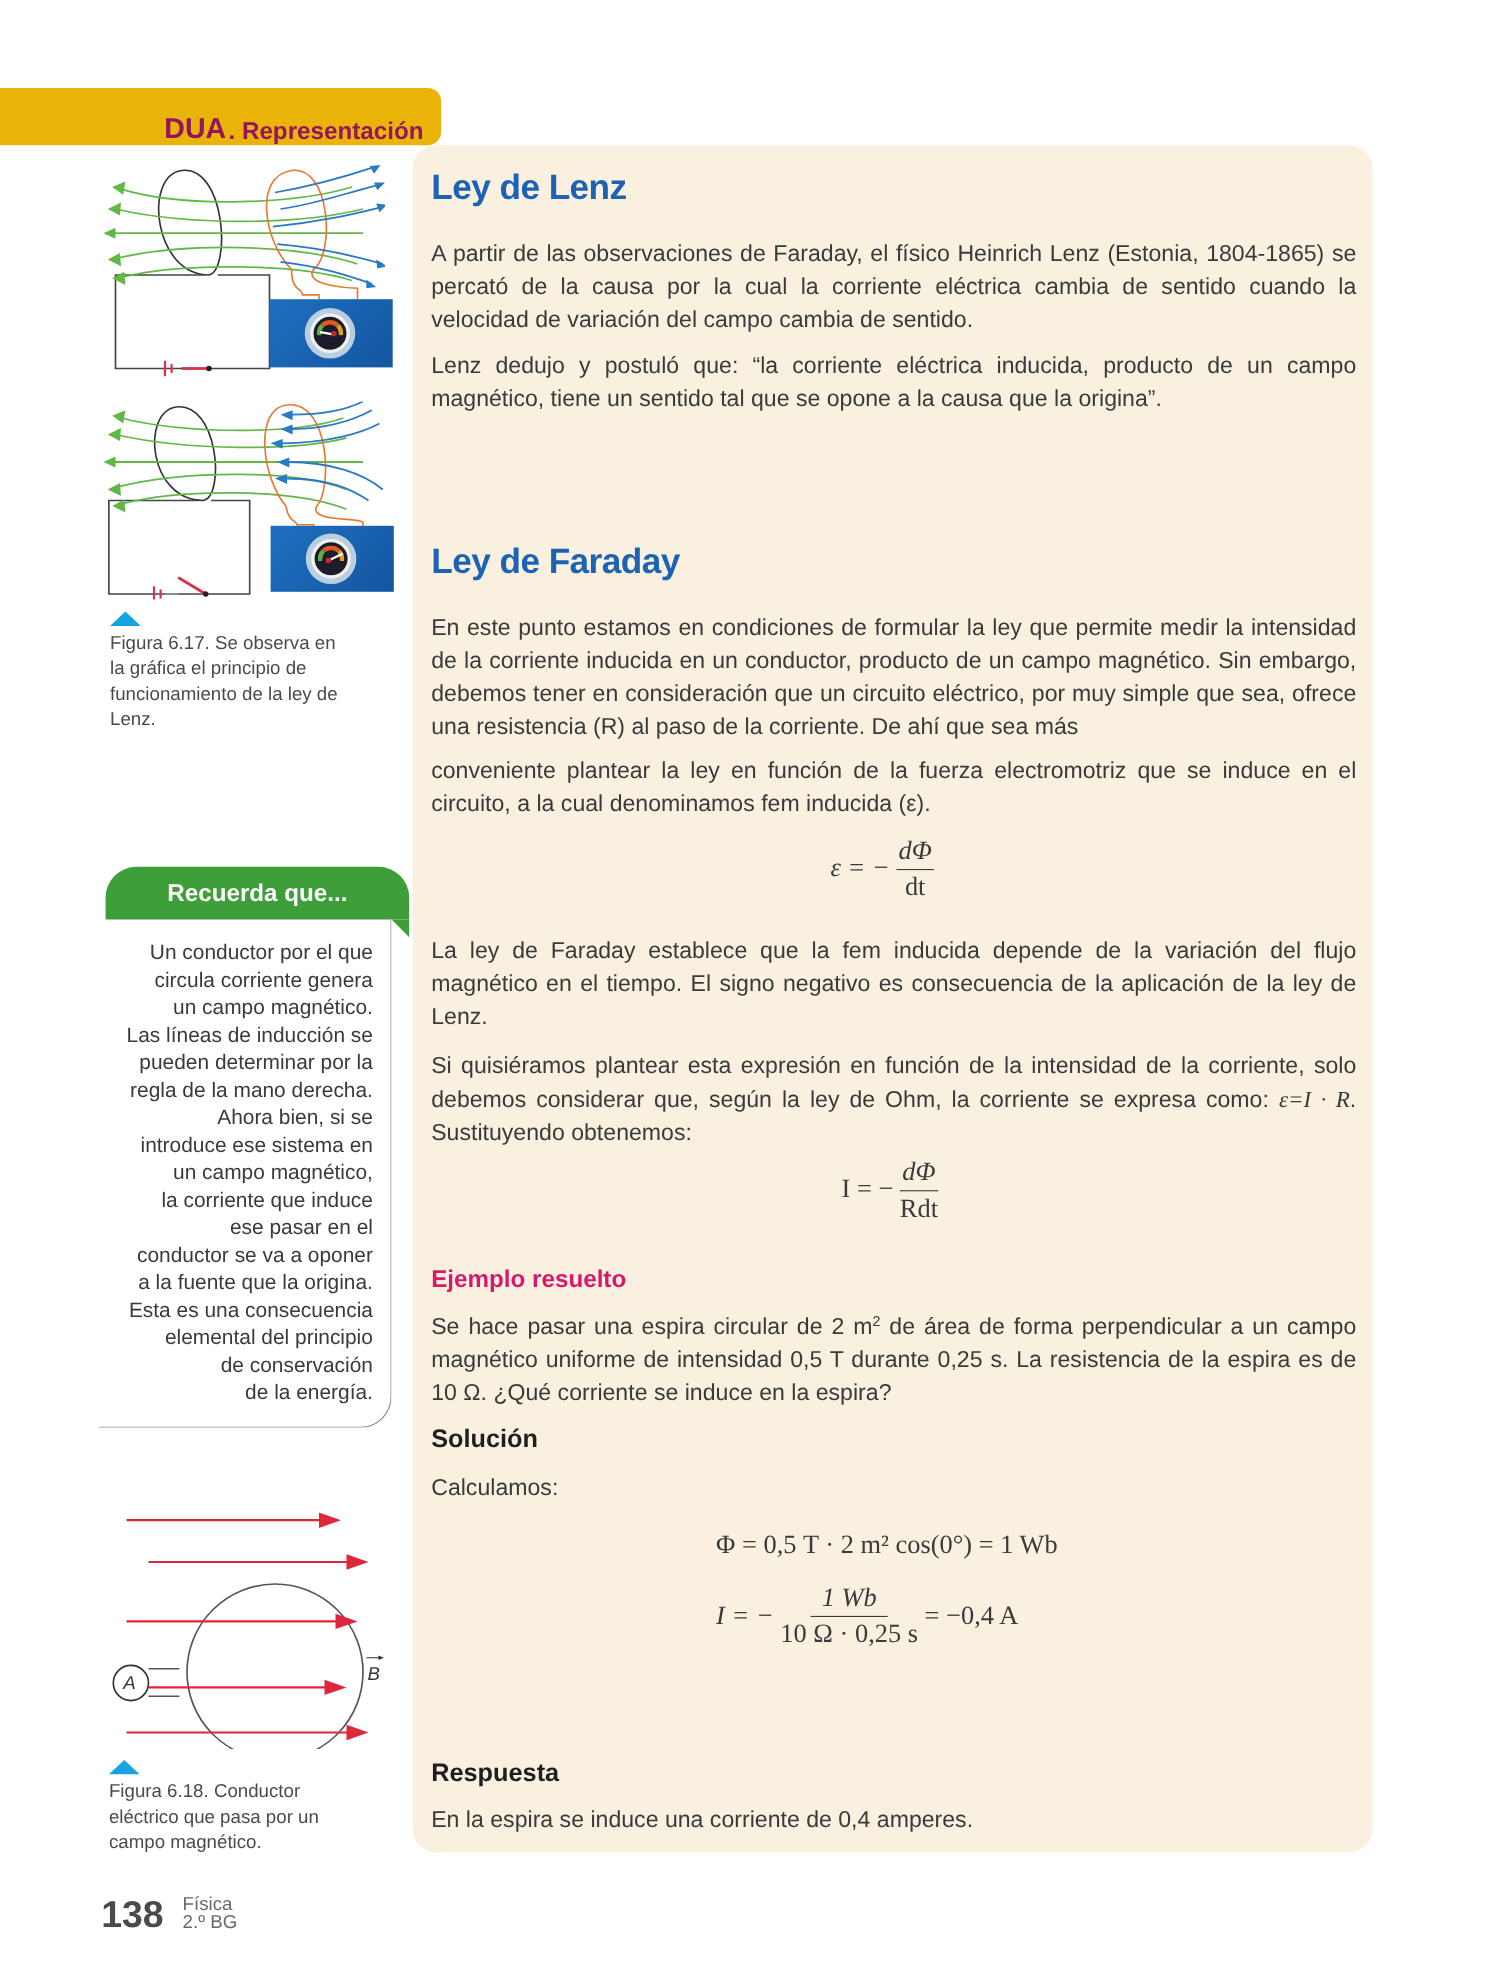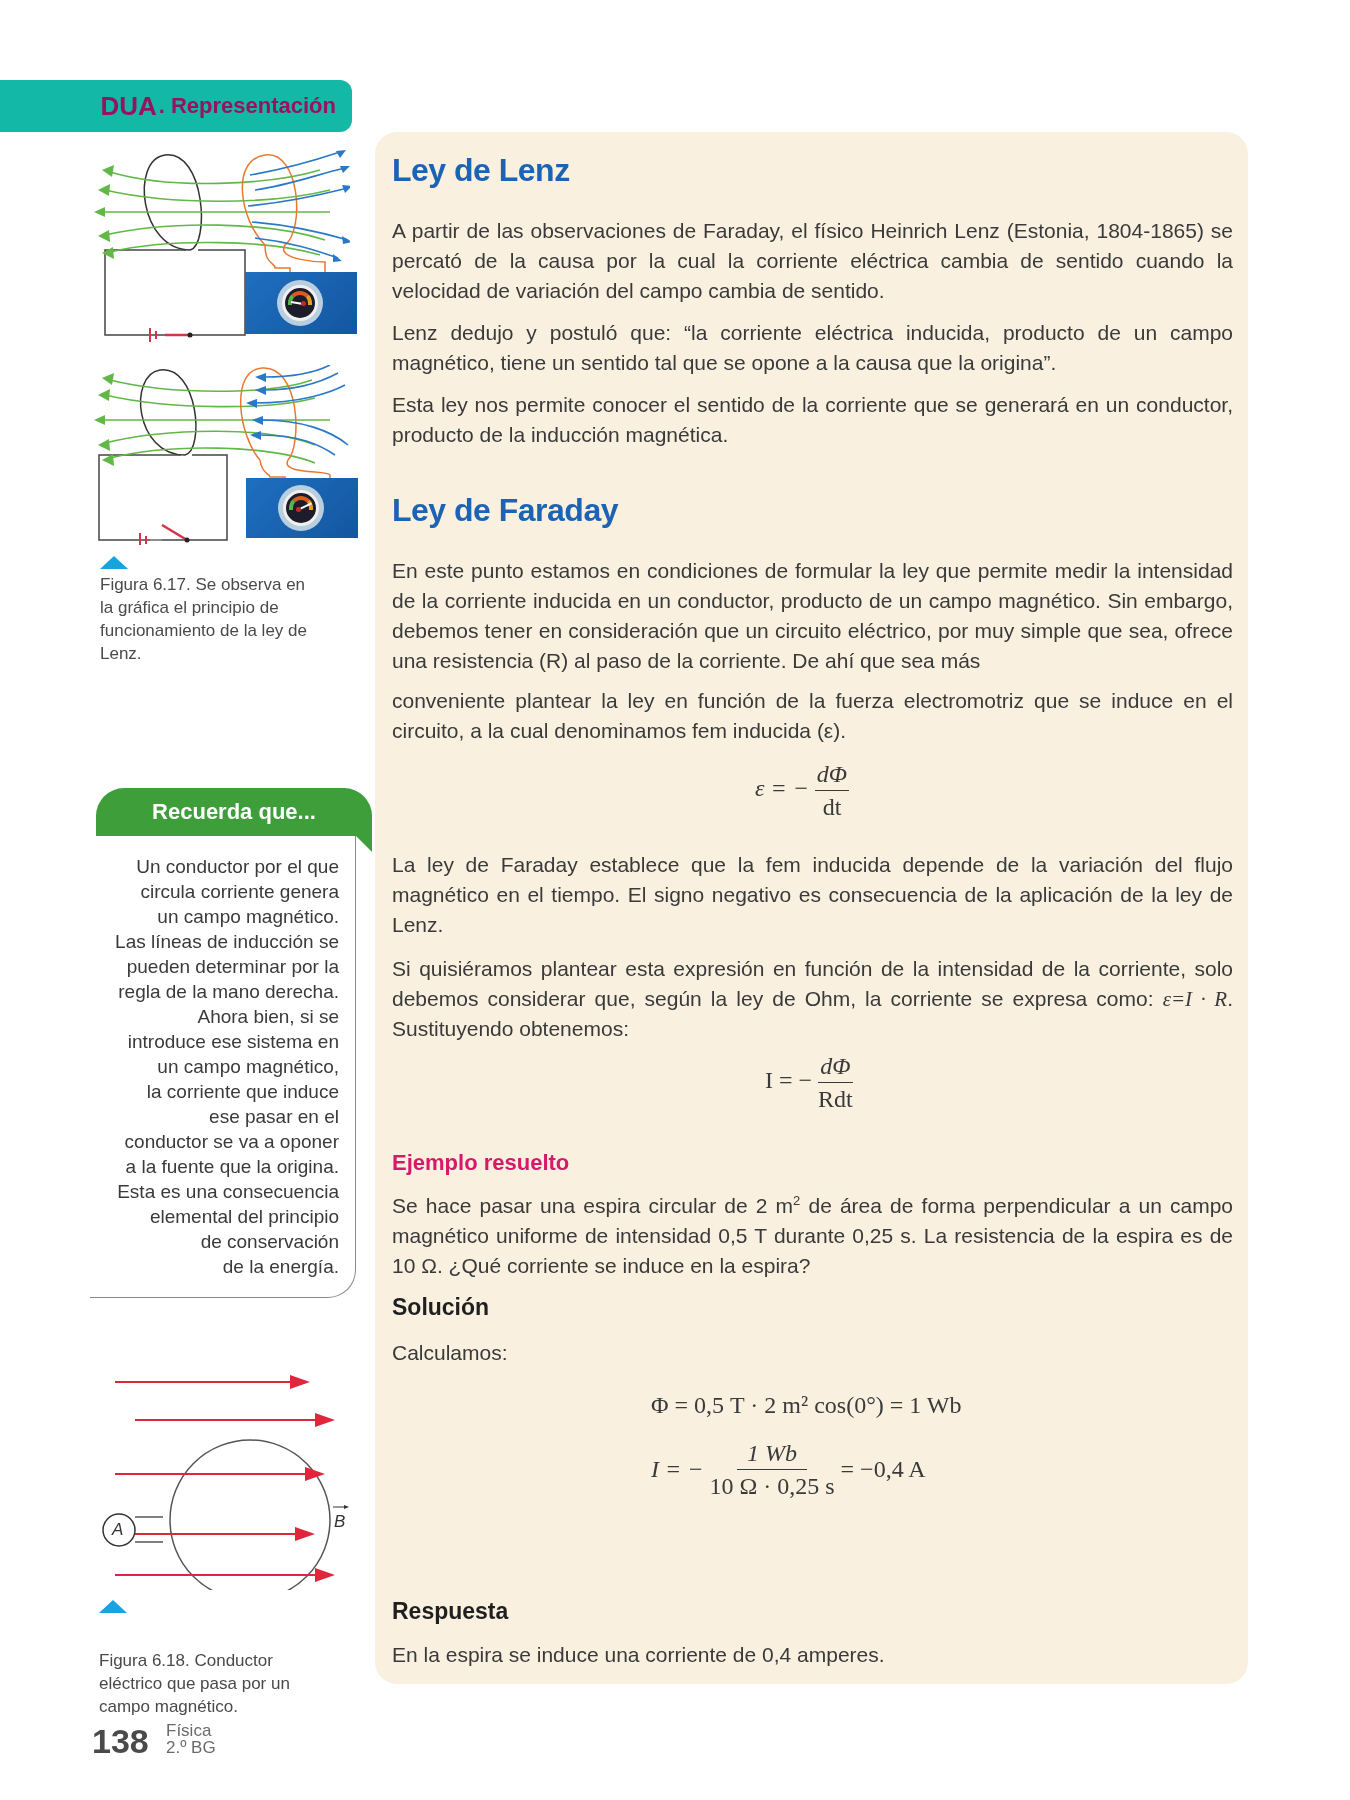--- a/index.html
+++ b/index.html
@@ -1,20 +1,20 @@
 <!DOCTYPE html>
 <html><head>
 <meta charset="utf-8">
 <style>
   html, body { margin:0; padding:0; }
   body { width:1350px; height:1800px; background:#ffffff; position:relative; overflow:hidden;
          font-family:"Liberation Sans", sans-serif; color:#3a3a3a; }
-  .dua-tab { position:absolute; left:0; top:80px; width:352px; height:52px; background:#14b8a6;
+  .dua-tab { position:absolute; left:0; top:80px; width:401px; height:52px; background:#eab308;
              border-radius:0 12px 12px 0; box-sizing:border-box; padding-right:16px;
-             display:flex; align-items:center; justify-content:flex-end; }
+             display:flex; align-items:flex-end; justify-content:flex-end; }
   .dua-tab .dua-strong { font-weight:bold; color:#93155f; font-size:26px; }
   .dua-tab .dua-rest { font-weight:bold; color:#93155f; font-size:22px; margin-left:2px; }
   .main-panel { position:absolute; left:375px; top:132px; width:873px; height:1552px; background:#f9f0e0;
                 border-radius:22px; box-sizing:border-box; padding:8px 15px 0 17px; }
   .section-title { color:#1d63b3; font-weight:bold; font-size:32px; margin:0; letter-spacing:-0.5px; }
   .para { font-size:21px; line-height:30px; margin:0; color:#3a3a3a; text-align:justify; }
   .lenz-title { position:absolute; left:17px; top:20px; }
   .p1 { position:absolute; left:17px; top:84px; width:841px; }
   .p2 { position:absolute; left:17px; top:186px; width:841px; }
   .p3 { position:absolute; left:17px; top:258px; width:841px; }
@@ -209,33 +209,32 @@
       <polygon points="220,164 200,157 200,171"></polygon>
     <polygon points="240,205 220,198 220,212"></polygon>
   </g>
   <line x1="238" y1="137" x2="252" y2="137" stroke="#333" stroke-width="1"></line>
   <polygon points="254,137 249,135 249,139" fill="#333"></polygon>
 </svg>
 <div style="position:absolute;left:112px;top:1520px;font-style:italic;font-size:17px;color:#333;">A</div>
 <div style="position:absolute;left:334px;top:1512px;font-style:italic;font-size:17px;color:#333;">B</div>
 
 <div class="tri" style="left:99px;top:1600px;"></div>
-<div class="fig-caption" style="left:99px;top:1617px;width:230px;margin-top:32px;">Figura 6.18. Conductor eléctrico que pasa por un campo magnético.</div>
+<div class="fig-caption" style="left:99px;top:1617px;width:230px;">Figura 6.18. Conductor eléctrico que pasa por un campo magnético.</div>
 
 <div class="page-num">138</div>
 <div class="page-sub">
   <div>Física</div>
   <div>2.º BG</div>
 </div>
 
 <div class="main-panel">
   <h2 class="section-title lenz-title">Ley de Lenz</h2>
   <p class="para p1">A partir de las observaciones de Faraday, el físico Heinrich Lenz (Estonia, 1804-1865) se percató de la causa por la cual la corriente eléctrica cambia de sentido cuando la velocidad de variación del campo cambia de sentido.</p>
   <p class="para p2">Lenz dedujo y postuló que: “la corriente eléctrica inducida, producto de un campo magnético, tiene un sentido tal que se opone a la causa que la origina”.</p>
-  <p class="para p3">Esta ley nos permite conocer el sentido de la corriente que se generará en un conductor, producto de la inducción magnética.</p>
 
   <h2 class="section-title faraday-title">Ley de Faraday</h2>
   <p class="para p5">conveniente plantear la ley en función de la fuerza electromotriz que se induce en el circuito, a la cual denominamos fem inducida (ε).</p>
   <p class="para p4">En este punto estamos en condiciones de formular la ley que permite medir la intensidad de la corriente inducida en un conductor, producto de un campo magnético. Sin embargo, debemos tener en consideración que un circuito eléctrico, por muy simple que sea, ofrece una resistencia (R) al paso de la corriente. De ahí que sea más</p>
 
   <div class="eq eq1">
     <span style="font-style:italic;">ε = −</span>
     <span class="frac">
       <span class="num">dΦ</span>
       <span class="den">dt</span>

